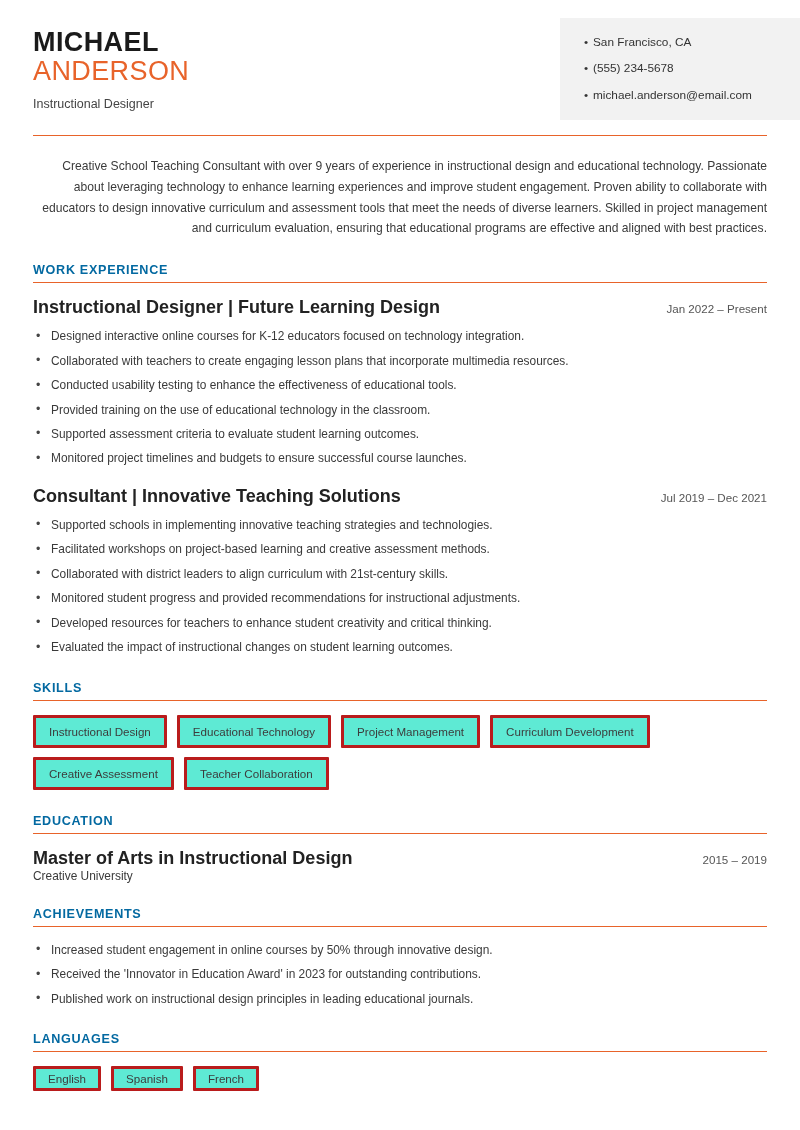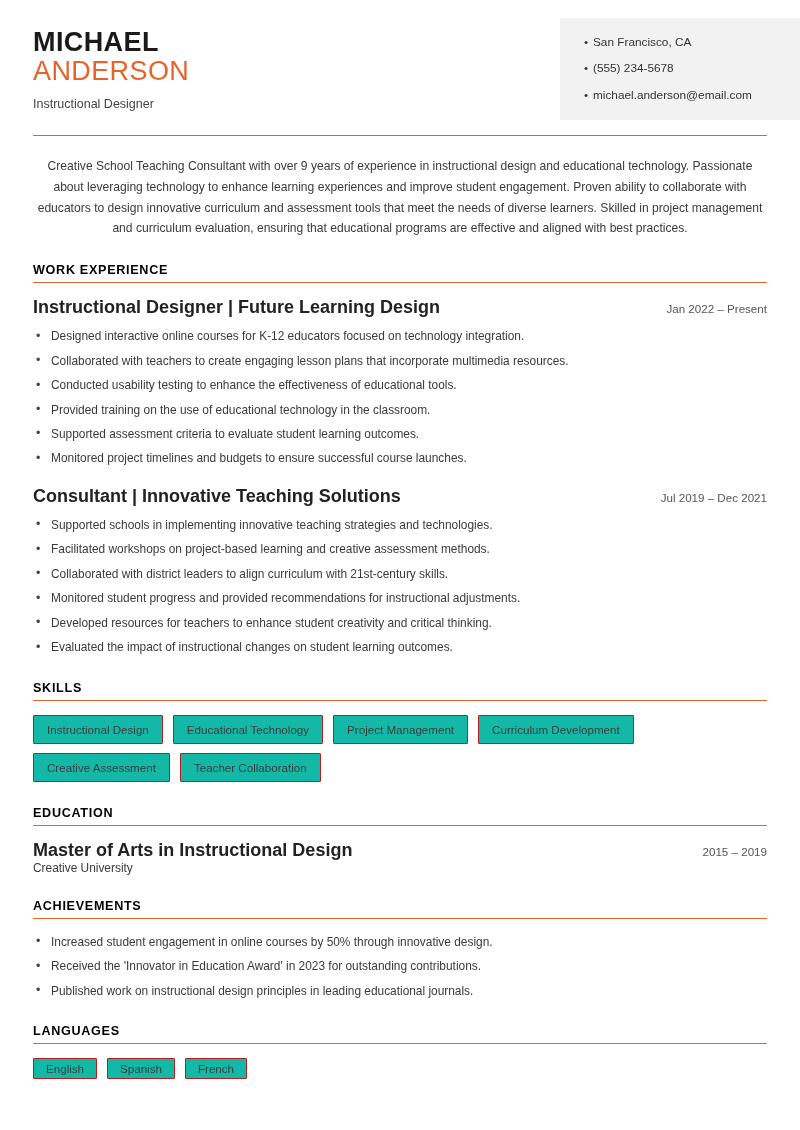--- a/index.html
+++ b/index.html
@@ -82,29 +82,29 @@
   }
   
   .content {
     padding: 0 33px;
   }
   .summary {
     margin-top: 20px;
     font-size: 12.1px;
     line-height: 1.72;
     color: #3a3a3a;
-    text-align: center;
+    text-align: right;
   }
   .section {
     margin-top: 24px;
   }
   .section-title {
     font-size: 12.6px;
     font-weight: bold;
-    color: #000000;
+    color: #0369a1;
     letter-spacing: 0.7px;
     text-transform: uppercase;
     margin: 0 0 5px 0;
   }
   .section-rule {
     border: 0;
     border-top: 1.1px solid #e8632a;
     margin: 0 0 14px 0;
   }
   .entry { margin-bottom: 18px; }
@@ -148,22 +148,22 @@
     font-size: 12.5px;
   }
   
   .tags {
     display: flex;
     flex-wrap: wrap;
     gap: 9px 10px;
     margin-top: 2px;
   }
   .tag {
-    border: 1px solid #b91c1c;
-    background: #14b8a6;
+    border: 3px solid #b91c1c;
+    background: #5eead4;
     padding: 7px 13px;
     font-size: 11.6px;
     color: #3c3c3c;
     border-radius: 1px;
     white-space: nowrap;
   }
   .tag.small { padding: 3px 12px; }
   
   .edu-sub {
     font-size: 11.9px;

